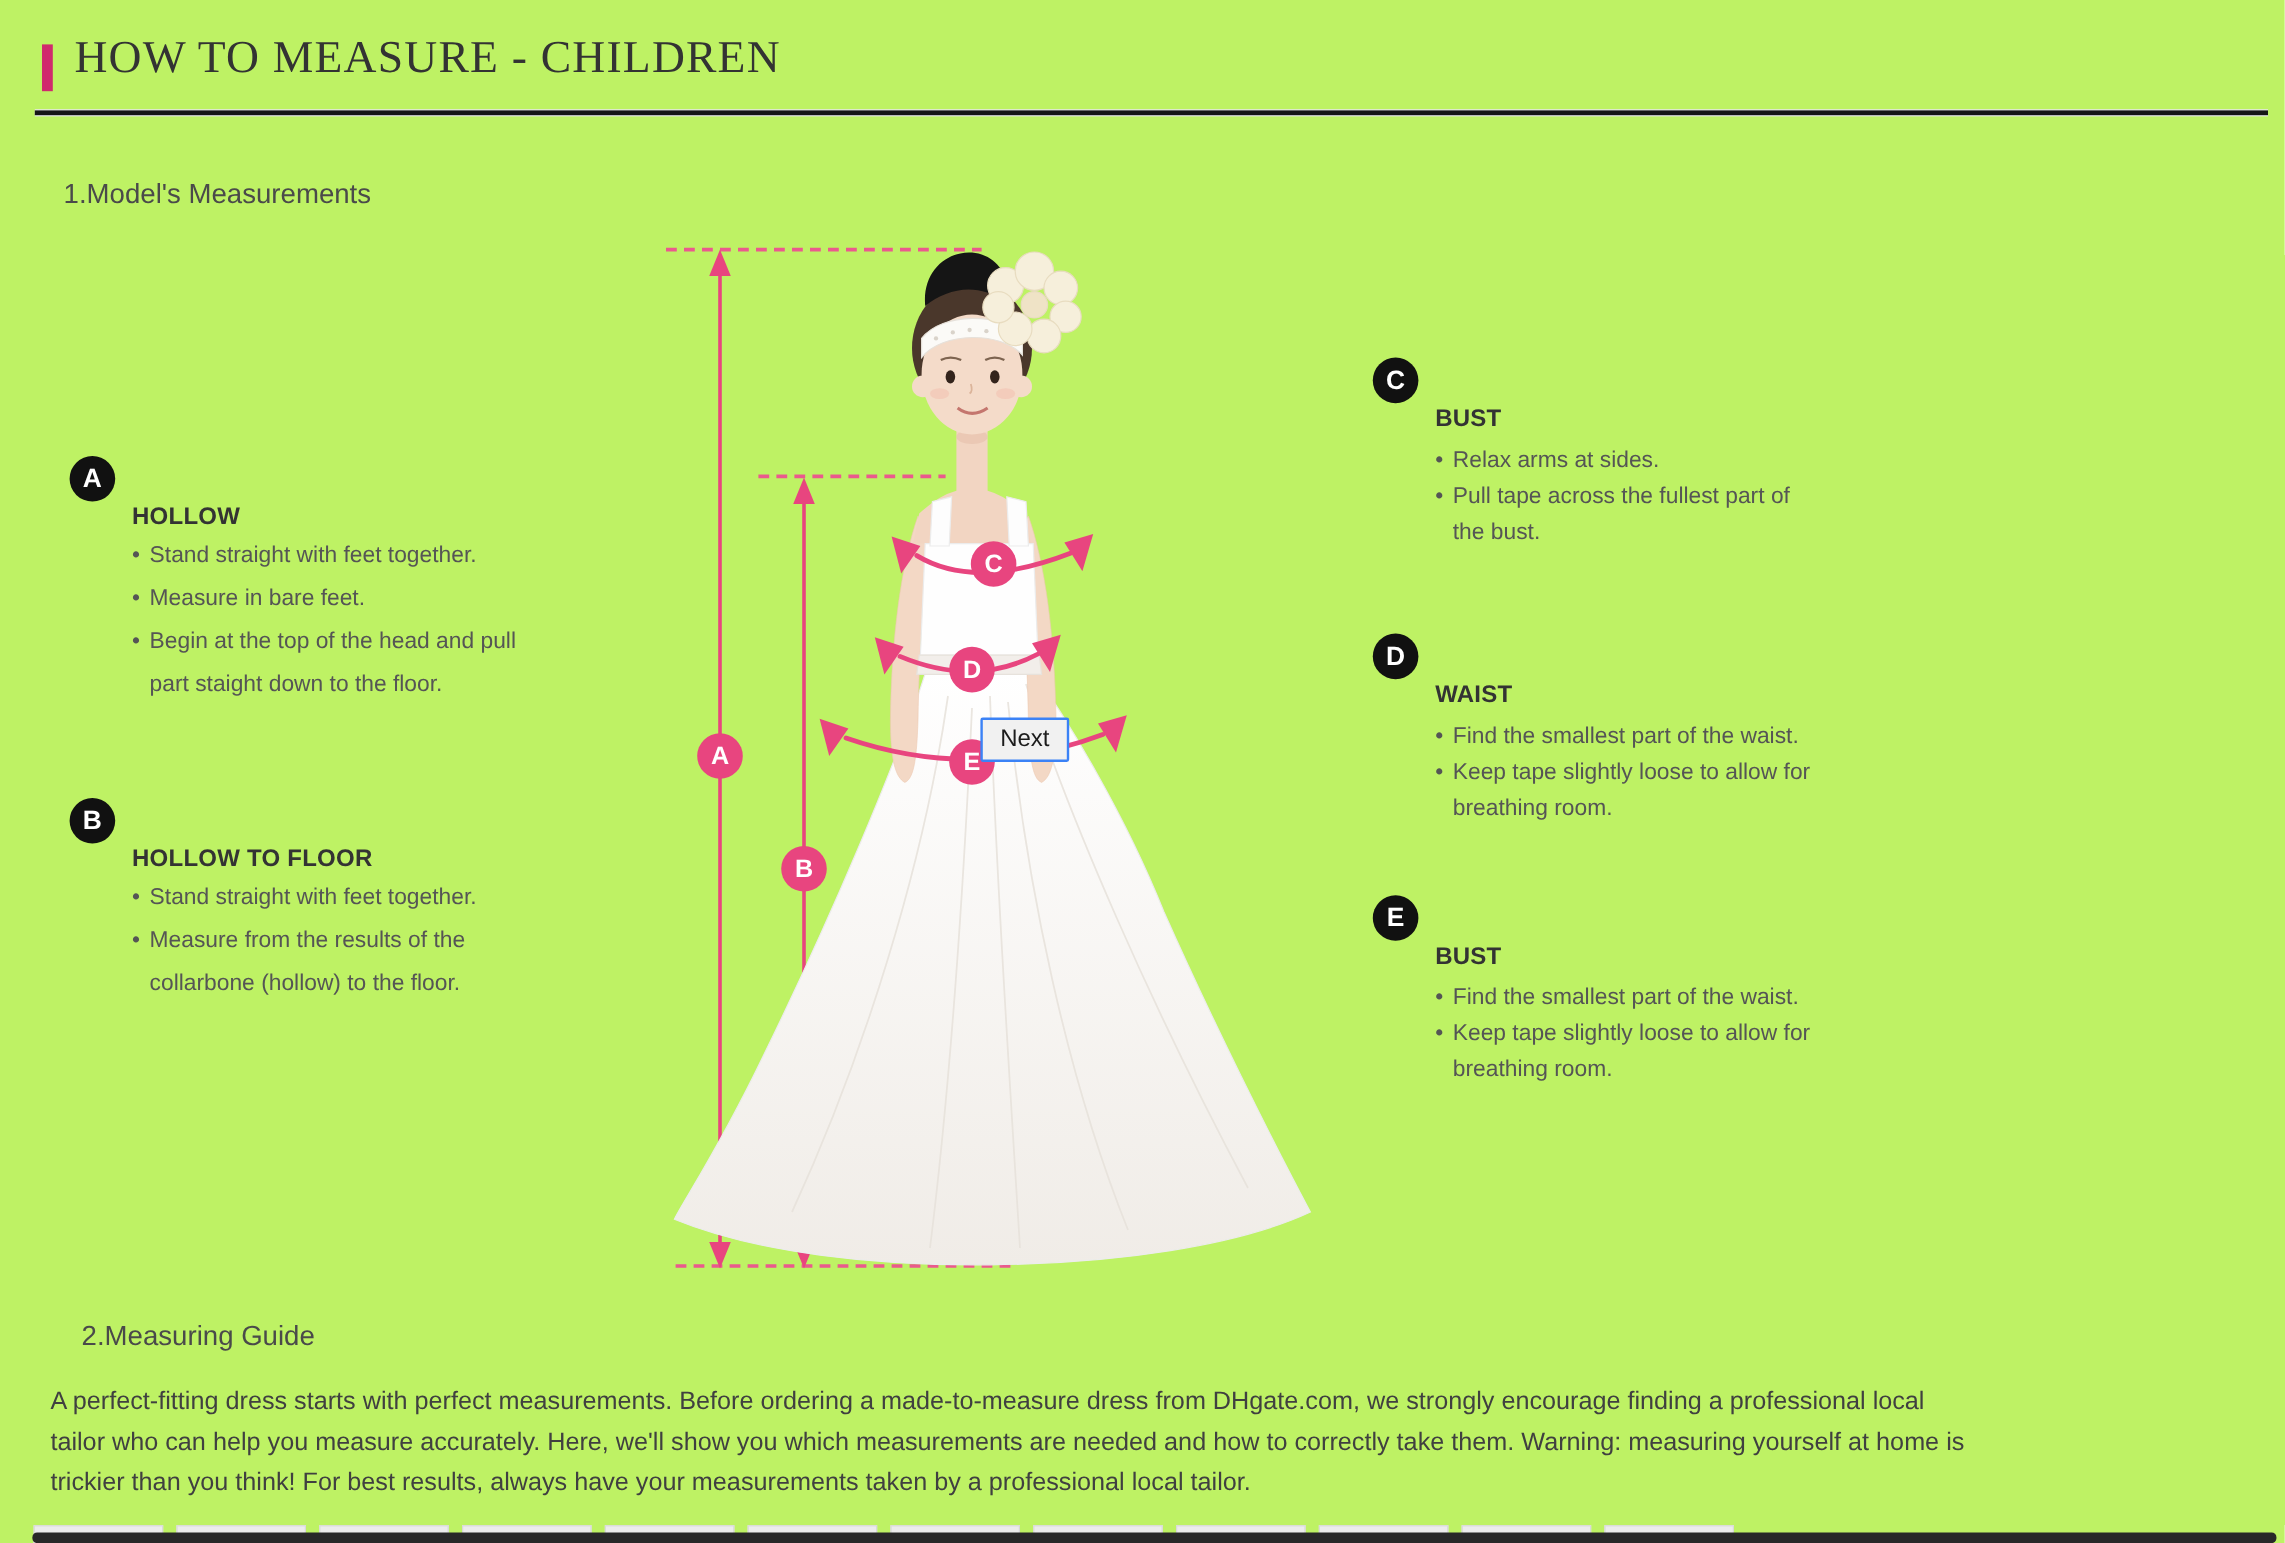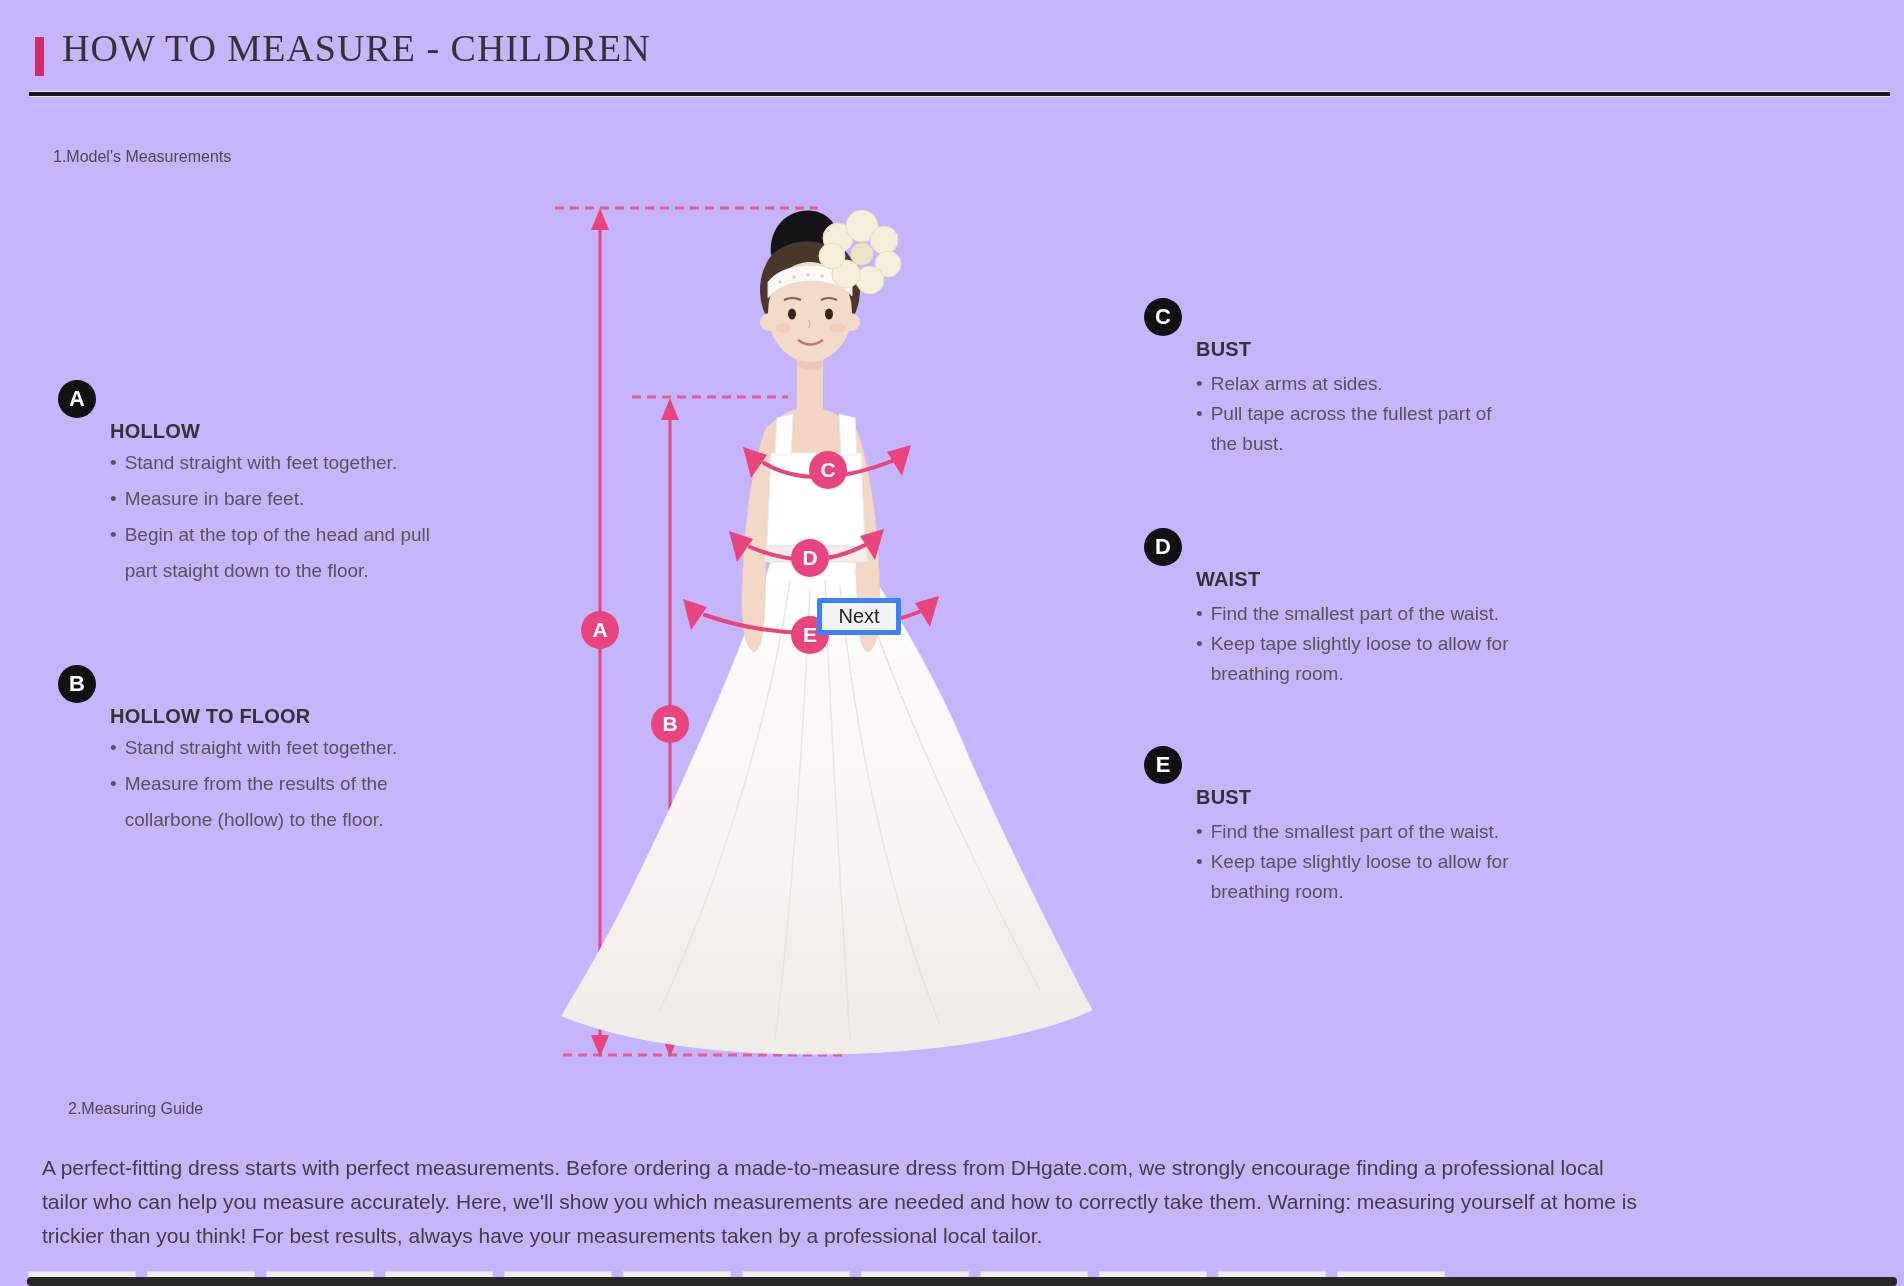--- a/index.html
+++ b/index.html
@@ -1,31 +1,31 @@
 <!DOCTYPE html>
 <html><head>
 <meta charset="utf-8">
 <style>
   * { margin:0; padding:0; box-sizing:border-box; }
   html,body { background:#ffffff; }
   .page {
     position:relative; width:1904px; height:1286px;
-    background:#c4b5fd; overflow:hidden;
+    background:#bef264; overflow:hidden;
     font-family:"Liberation Sans", sans-serif;
   }
   
   .accent-bar { position:absolute; left:35px; top:37px; width:9px; height:39px; background:#d02a6d; }
   h1.page-title {
     position:absolute; left:62px; top:26px;
     font-family:"Liberation Serif", serif; font-weight:400;
     font-size:38px; color:#333; letter-spacing:1px; white-space:nowrap;
   }
   .title-rule { position:absolute; left:29px; top:92px; width:1861px; height:4px; background:#161616; box-shadow:0 1px 0 #e7e7e7, 0 -1px 0 #e7e7e7; }
   
-  .sec-heading { position:absolute; font-size:16px; color:#4a4a4a; }
+  .sec-heading { position:absolute; font-size:23px; color:#4a4a4a; }
   #s1h { left:53px; top:148px; }
   #s2h { left:52px; top:1100px;margin-left:16px; }
   
   .m-card { position:absolute; display:flex; align-items:flex-start; gap:14px; }
   .badge {
     flex:0 0 auto; width:38px; height:38px; border-radius:50%;
     background:#111; color:#fff; font-weight:bold; font-size:22px;
     display:flex; align-items:center; justify-content:center;
   }
   .m-body { padding-top:5px; }
@@ -40,22 +40,22 @@
   .left-col  { width:420px; }
   .right-col { width:440px; }
   #card-a { left:58px;  top:380px; }
   #card-b { left:58px;  top:665px; }
   #card-c { left:1144px; top:298px; }
   #card-d { left:1144px; top:528px; }
   #card-e { left:1144px; top:746px; }
   
   .figure-wrap { position:absolute; left:540px; top:160px; width:600px; height:910px; }
   .next-btn {
-    position:absolute; left:817px; top:598px; width:84px; height:37px;
-    background:#f1f1f1; border:5px solid #3b82f6; border-radius:2px;
+    position:absolute; left:817px; top:598px; width:74px; height:37px;
+    background:#f1f1f1; border:2px solid #3b82f6; border-radius:2px;
     font-family:"Liberation Sans", sans-serif; font-size:20px; color:#1c1c1c;
     display:flex; align-items:center; justify-content:center; cursor:pointer; z-index:5;
   }
   
   .guide-paragraph {
     position:absolute; left:42px; top:1151px; width:1835px;
     font-size:21px; line-height:34px; color:#404040; white-space:pre-line;
   }
   
   .thumb-strip { position:absolute; left:28px; top:1271px; display:flex; gap:11px; }

